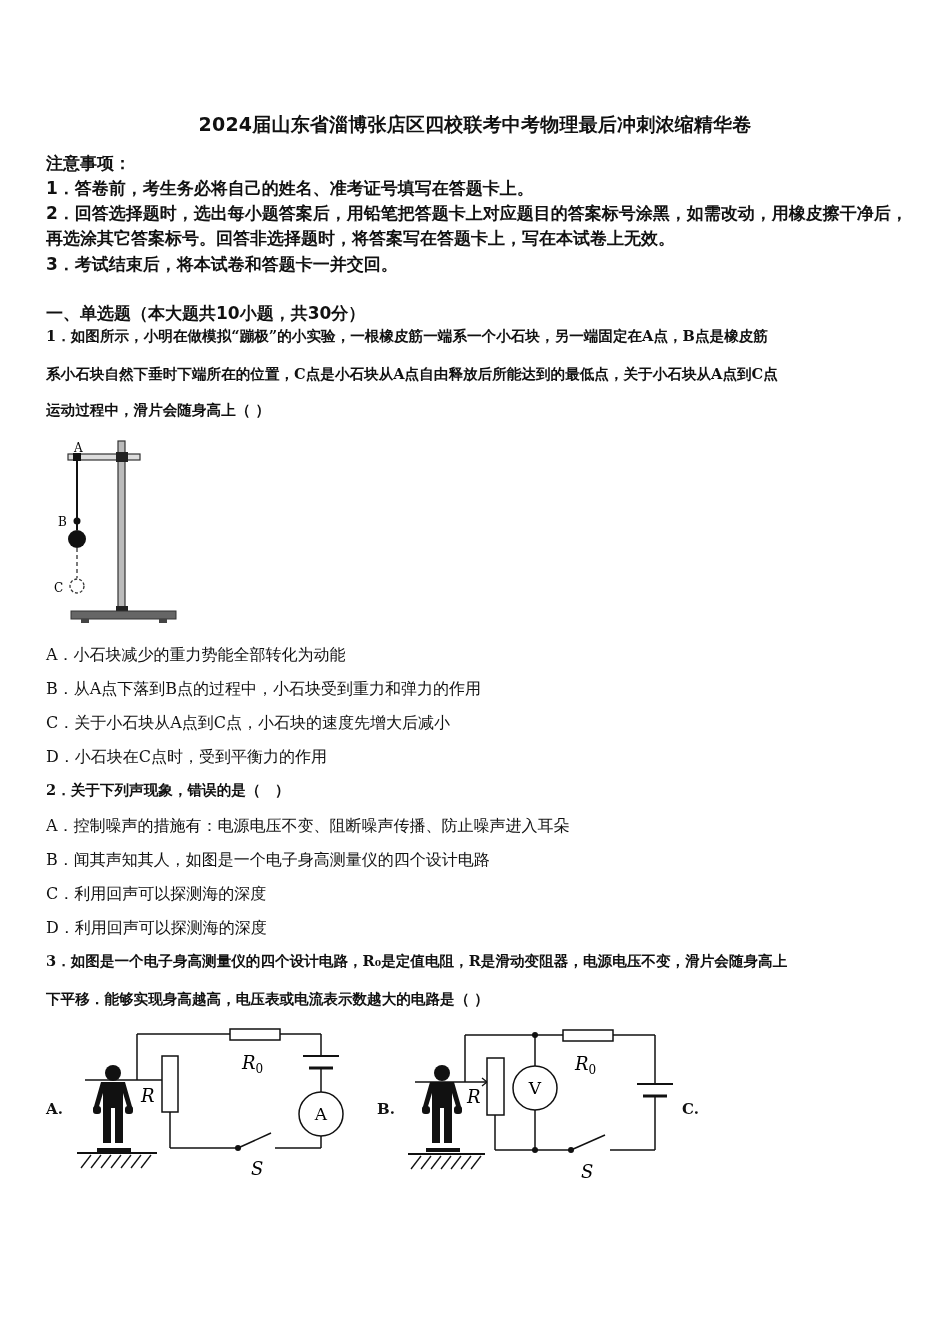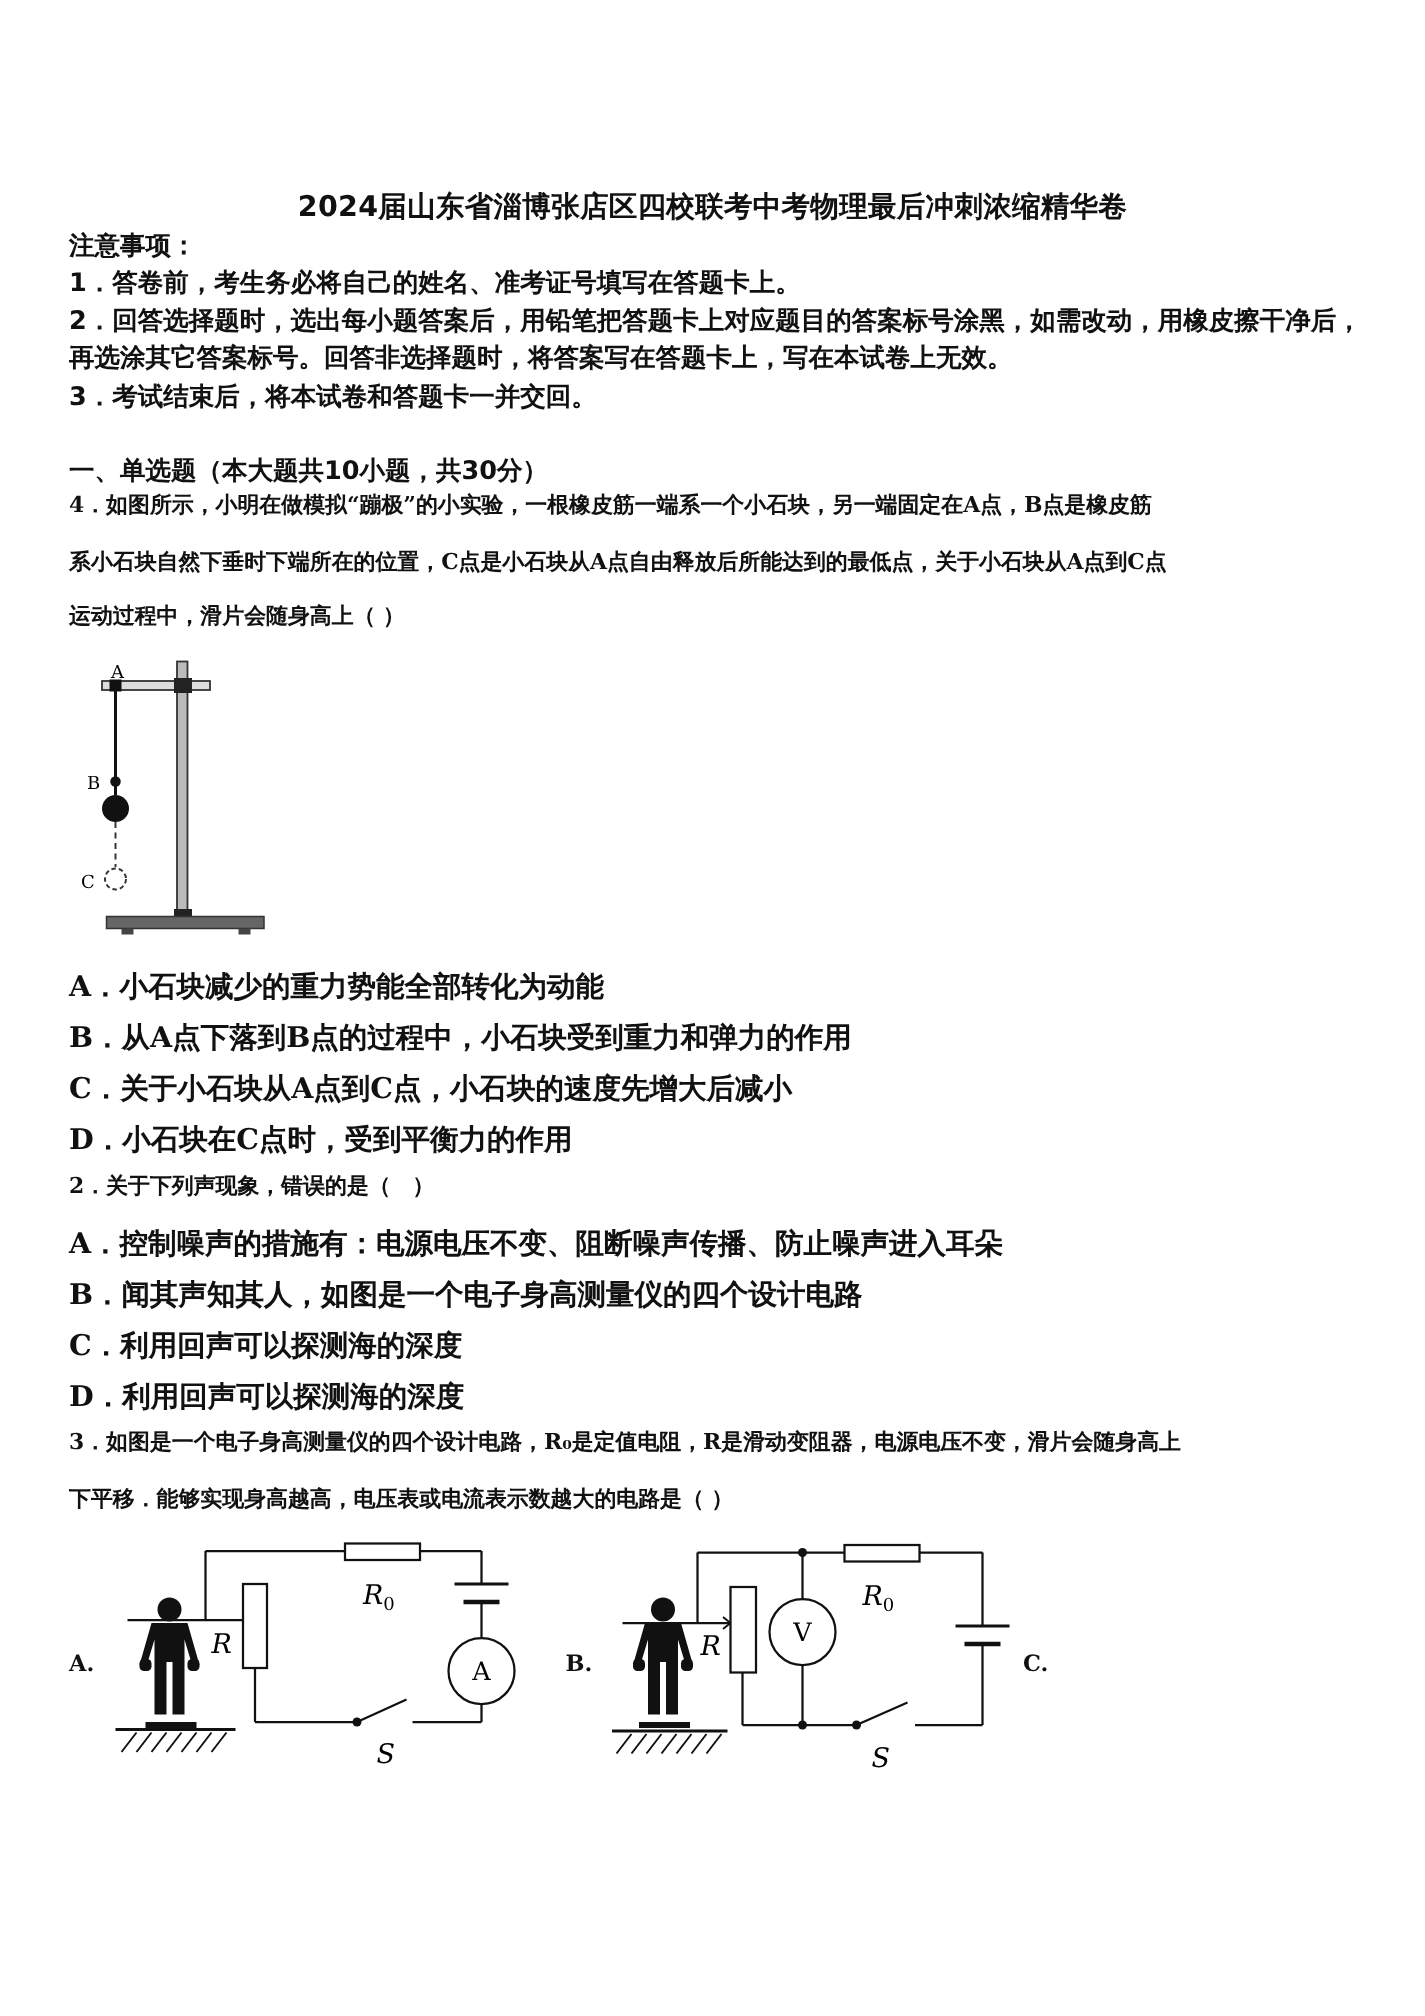--- a/index.html
+++ b/index.html
@@ -1,42 +1,42 @@
 <!DOCTYPE html>
 <html><head>
 <meta charset="utf-8">
 <style>
   html, body { margin: 0; padding: 0; background: #ffffff; }
   body { width: 950px; height: 1344px; position: relative; overflow: hidden;
          font-family: "DejaVu Serif", "Liberation Serif", serif; color: #111; }
   .abs { position: absolute; white-space: nowrap; }
-  .title { left: 0; width: 950px; top: 125px; text-align: center;
+  .title { left: 0; width: 950px; top: 112px; text-align: center;
            font-family: "DejaVu Sans", "Liberation Sans", sans-serif;
            font-weight: bold; font-size: 19px; letter-spacing: 0.2px; }
   .note { left: 46px; font-size: 17px; font-weight: bold;
           font-family: "DejaVu Sans", "Liberation Sans", sans-serif; }
   .q { left: 46px; font-size: 14.6px; font-weight: bold; }
-  .opt { left: 46px; font-size: 19px; font-weight: bold; }
+  .opt { left: 46px; font-size: 16px; font-weight: normal; }
   svg { position: absolute; }
   .label { font-size: 15px; font-weight: bold; }
 </style>
 </head>
 <body>
 
 <div class="abs title">2024届山东省淄博张店区四校联考中考物理最后冲刺浓缩精华卷</div>
 
 <div class="abs note" style="top:152px">注意事项：</div>
 <div class="abs note" style="top:177px">1．答卷前，考生务必将自己的姓名、准考证号填写在答题卡上。</div>
 <div class="abs note" style="top:202px">2．回答选择题时，选出每小题答案后，用铅笔把答题卡上对应题目的答案标号涂黑，如需改动，用橡皮擦干净后，</div>
 <div class="abs note" style="top:227px">再选涂其它答案标号。回答非选择题时，将答案写在答题卡上，写在本试卷上无效。</div>
 <div class="abs note" style="top:253px">3．考试结束后，将本试卷和答题卡一并交回。</div>
 
 <div class="abs note" style="top:302px">一、单选题（本大题共10小题，共30分）</div>
 
-<div class="abs q" style="top:327px">4．如图所示，小明在做模拟“蹦极”的小实验，一根橡皮筋一端系一个小石块，另一端固定在A点，B点是橡皮筋</div>
+<div class="abs q" style="top:327px">1．如图所示，小明在做模拟“蹦极”的小实验，一根橡皮筋一端系一个小石块，另一端固定在A点，B点是橡皮筋</div>
 <div class="abs q" style="top:365px">系小石块自然下垂时下端所在的位置，C点是小石块从A点自由释放后所能达到的最低点，关于小石块从A点到C点</div>
 <div class="abs q" style="top:401px">运动过程中，滑片会随身高上（ ）</div>
 
 <svg style="left:46px;top:436px" width="140" height="190" viewBox="0 0 140 190">
   <rect x="72" y="5" width="7" height="168" fill="#bbb" stroke="#333" stroke-width="1.2"></rect>
   <rect x="22" y="18" width="72" height="6" fill="#ddd" stroke="#333" stroke-width="1.2"></rect>
   <rect x="70" y="16" width="12" height="10" fill="#222"></rect>
   <rect x="27" y="17" width="8" height="8" fill="#111"></rect>
   <line x1="31" y1="24" x2="31" y2="85" stroke="#111" stroke-width="2"></line>
   <circle cx="31" cy="85" r="3.5" fill="#111"></circle>

